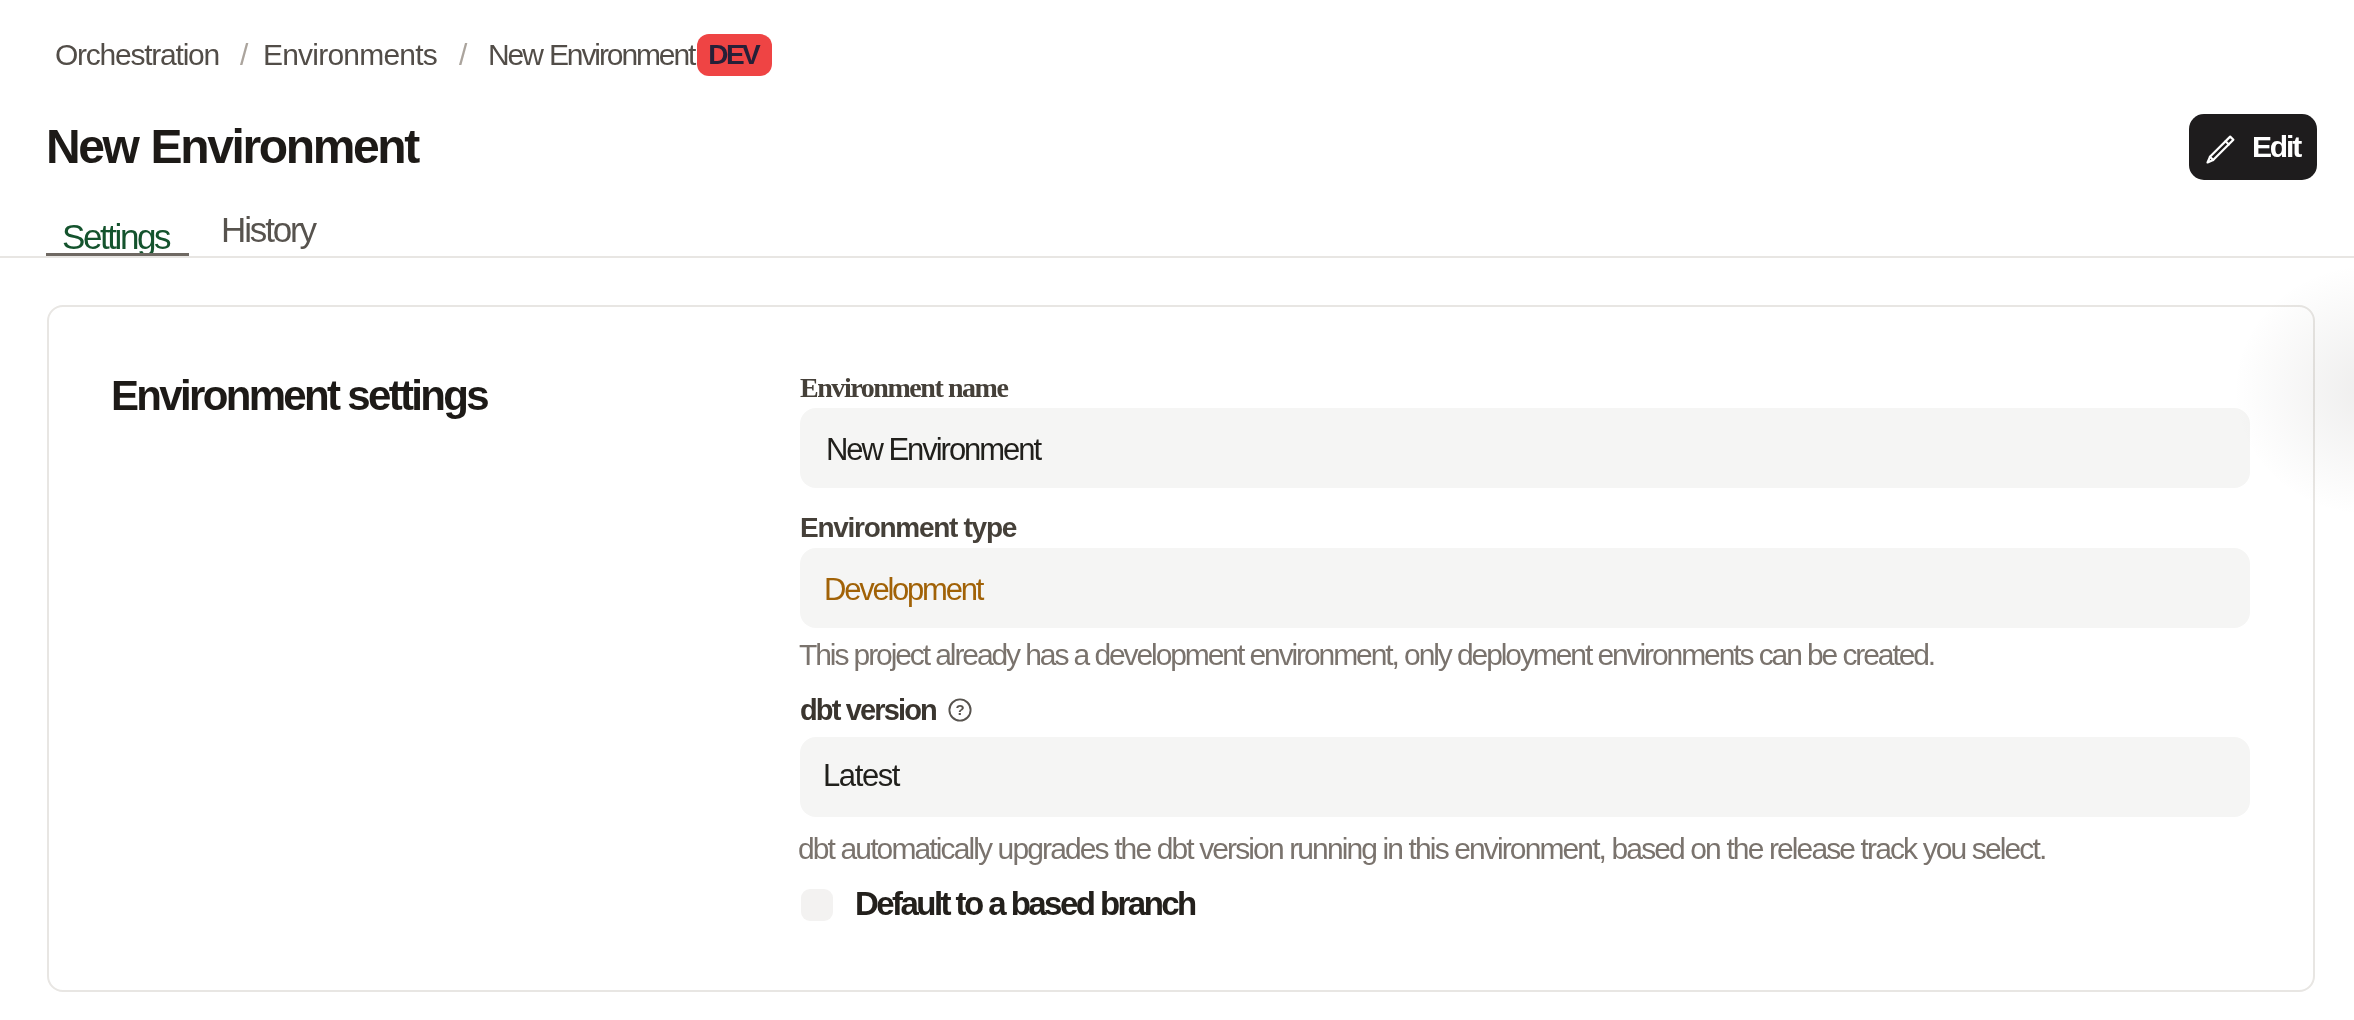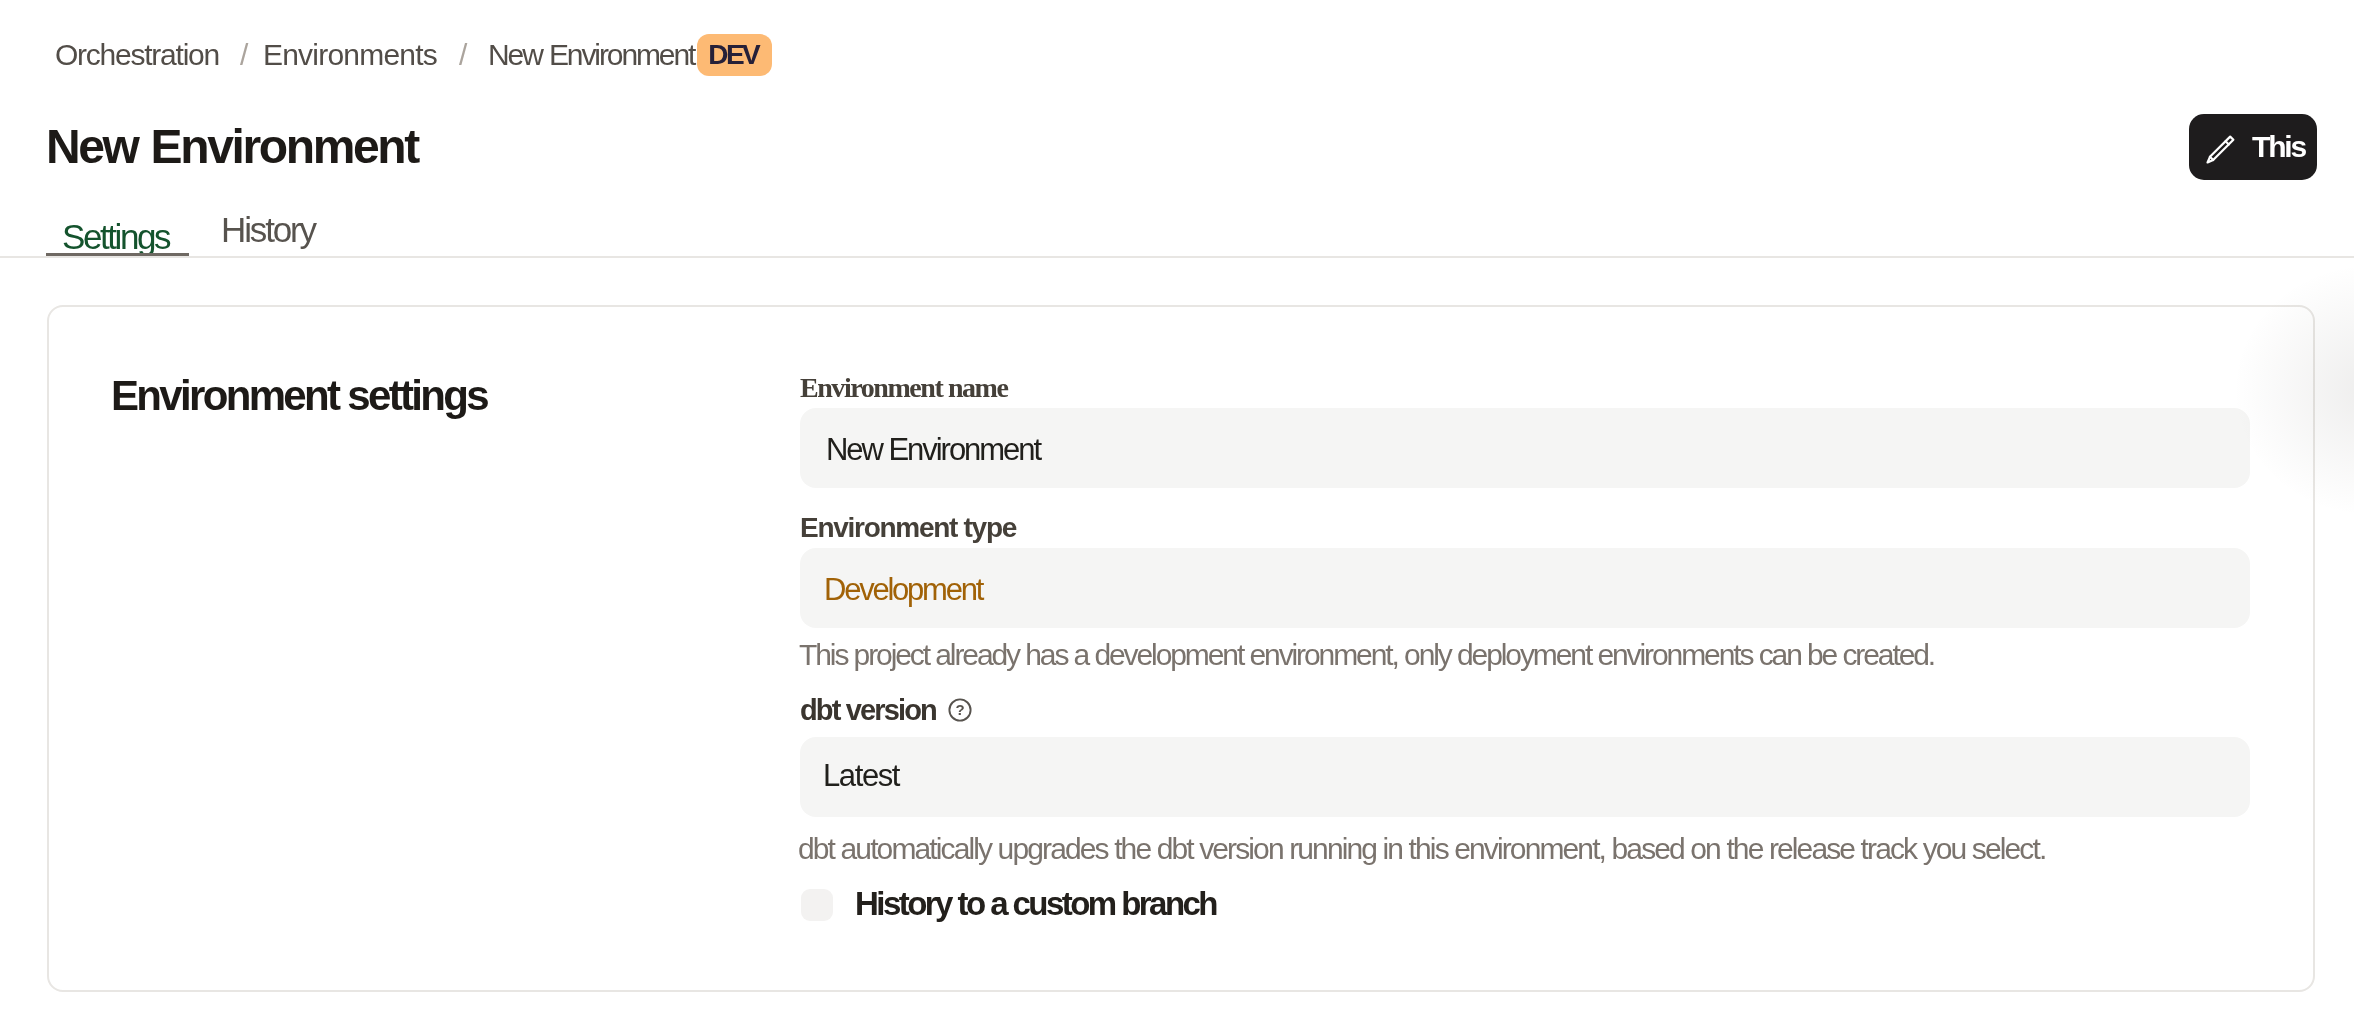--- a/index.html
+++ b/index.html
@@ -7,31 +7,31 @@
 .a{position:absolute;line-height:1;white-space:nowrap;}
 </style>
 </head>
 <body>
 
 <span class="a" style="left:55px;top:39.6px;font-size:30px;letter-spacing:-1.24px;color:#524d48;">Orchestration</span>
 <span class="a" style="left:240px;top:39.6px;font-size:30px;color:#aba49d;">/</span>
 <span class="a" style="left:263px;top:39.6px;font-size:30px;letter-spacing:-0.79px;color:#524d48;">Environments</span>
 <span class="a" style="left:459px;top:39.6px;font-size:30px;color:#aba49d;">/</span>
 <span class="a" style="left:488px;top:39.6px;font-size:30px;letter-spacing:-2.1px;word-spacing:1px;color:#524d48;">New Environment</span>
-<span class="a" style="left:697px;top:34px;width:75px;height:42px;background:#fdba74;border-radius:12px;font-size:28px;font-weight:700;letter-spacing:-2.5px;color:#262038;display:flex;align-items:center;justify-content:center;text-indent:-2.5px;">DEV</span>
+<span class="a" style="left:697px;top:34px;width:75px;height:42px;background:#ef4444;border-radius:12px;font-size:28px;font-weight:700;letter-spacing:-2.5px;color:#262038;display:flex;align-items:center;justify-content:center;text-indent:-2.5px;">DEV</span>
 
 <span class="a" style="left:46px;top:123.4px;font-size:48px;font-weight:700;letter-spacing:-2.37px;word-spacing:2px;color:#1d1a17;">New Environment</span>
 
 <div class="a" style="left:2189px;top:114px;width:128px;height:66px;background:#1e1c1d;border-radius:15px;"></div>
 <svg class="a" style="left:2204px;top:132px;" width="34" height="34" viewBox="0 0 24 24" fill="none" stroke="#ffffff" stroke-width="1.55" stroke-linejoin="round" stroke-linecap="round">
     <path d="M2.5 21.5 L4.20 17.54 L18.48 3.26 L20.74 5.52 L6.46 19.80 Z"></path>
     <path d="M4.20 17.54 L6.46 19.80"></path>
     <path d="M15.23 6.51 L17.49 8.77"></path>
   </svg>
-<span class="a" style="left:2252px;top:132px;font-size:30px;font-weight:700;letter-spacing:-2.16px;color:#ffffff;">This</span>
+<span class="a" style="left:2252px;top:132px;font-size:30px;font-weight:700;letter-spacing:-2.16px;color:#ffffff;">Edit</span>
 
 <span class="a" style="left:62px;top:219px;font-size:35px;letter-spacing:-2.43px;color:#14532d;">Settings</span>
 <span class="a" style="left:221px;top:211.8px;font-size:35px;letter-spacing:-2.13px;color:#57534e;">History</span>
 <div class="a" style="left:46px;top:253px;width:143px;height:4px;background:#6f6963;"></div>
 <div class="a" style="left:0px;top:256px;width:2354px;height:2px;background:#e8e6e3;"></div>
 
 <div class="a" style="left:47px;top:305px;width:2268px;height:687px;border:2px solid #e8e6e3;border-radius:16px;box-sizing:border-box;"></div>
 
 <span class="a" style="left:111px;top:375.2px;font-size:42px;font-weight:700;letter-spacing:-2.67px;color:#1d1a17;">Environment settings</span>
 
@@ -47,15 +47,15 @@
 <span class="a" style="left:800px;top:696.2px;font-size:29px;font-weight:700;letter-spacing:-1.85px;color:#3a352f;">dbt version</span>
 <svg class="a" style="left:948px;top:698px;" width="24" height="24" viewBox="0 0 24 24" fill="none">
     <circle cx="12" cy="12" r="10.6" stroke="#57534e" stroke-width="1.9"></circle>
     <text x="12" y="17.2" text-anchor="middle" font-family="Liberation Sans" font-size="15" font-weight="700" fill="#57534e">?</text>
   </svg>
 <div class="a" style="left:800px;top:737px;width:1450px;height:80px;background:#f5f5f4;border-radius:16px;"></div>
 <span class="a" style="left:823px;top:759.8px;font-size:31px;letter-spacing:-1.40px;color:#21201c;">Latest</span>
 <span class="a" style="left:798px;top:834px;font-size:30px;letter-spacing:-1.88px;color:#7a736d;">dbt automatically upgrades the dbt version running in this environment, based on the release track you select.</span>
 
 <div class="a" style="left:801px;top:889px;width:32px;height:32px;background:#f3f2f1;border-radius:9px;"></div>
-<span class="a" style="left:855px;top:886.5px;font-size:33px;font-weight:700;letter-spacing:-2.55px;color:#23201c;">History to a custom branch</span>
+<span class="a" style="left:855px;top:886.5px;font-size:33px;font-weight:700;letter-spacing:-2.55px;color:#23201c;">Default to a based branch</span>
 
 <div class="a" style="left:2170px;top:210px;width:184px;height:370px;background:radial-gradient(ellipse 200px 185px at 200px 180px, rgba(87,83,78,0.10), rgba(87,83,78,0) 68%);"></div>
 
 </body></html>

